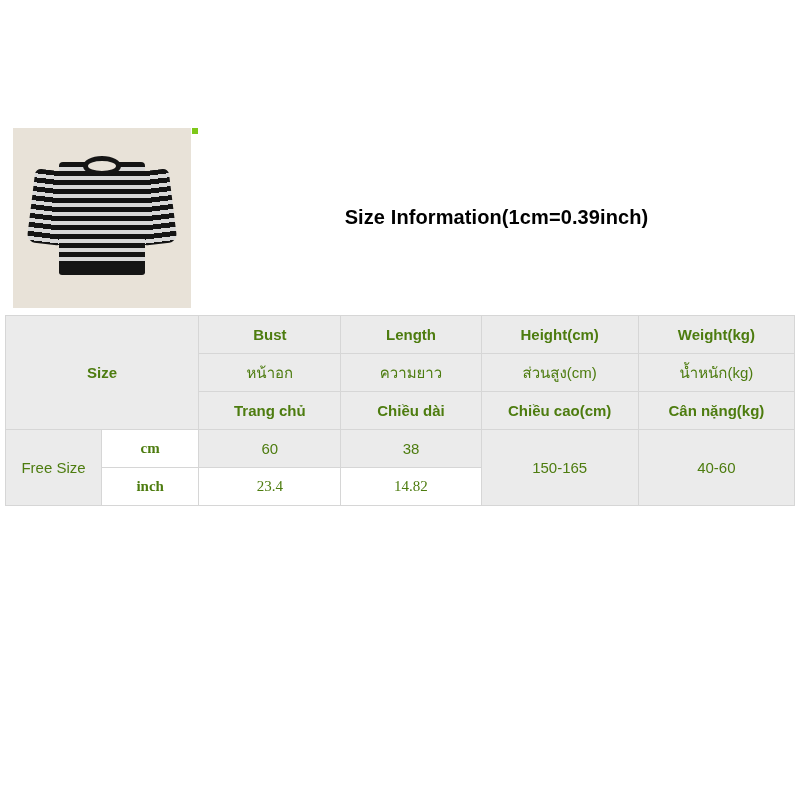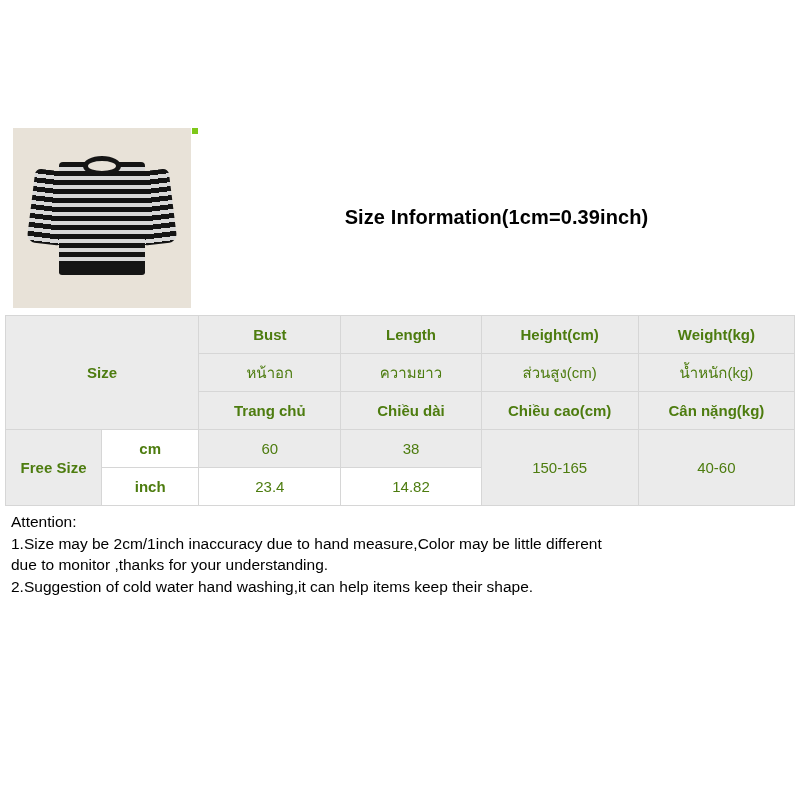--- a/index.html
+++ b/index.html
@@ -144,30 +144,30 @@
   table.size-table td {
     border: 1px solid #d6d6d6;
     text-align: center;
     vertical-align: middle;
     font-size: 15px;
     color: #4d7c0f;
     padding: 0;
     height: 37px;
   }
   .shade { background: #ebebeb; }
-  .white { background: #ffffff; }
+  .white { background: #ffffff; font-family: Liberation Serif, serif; }
   .size-label {
     font-size: 25px;
     font-weight: bold;
     margin-top: 20px;
   }
   .bold { font-weight: bold; }
   .freesize {
     font-size: 15px;
-    font-weight: bold;
+    font-weight: normal;
   }
   .unit-cell { font-weight: bold; font-size: 14px; }
 
   
   col.c-size { width: 96px; }
   col.c-unit { width: 97px; }
   col.c-bust { width: 142px; }
   col.c-length { width: 140px; }
   col.c-height { width: 157px; }
   col.c-weight { width: 156px; }
@@ -244,21 +244,15 @@
           <td class="shade" rowspan="2">40-60</td>
         </tr>
         <tr>
           <td class="white unit-cell">inch</td>
           <td class="white">23.4</td>
           <td class="white">14.82</td>
         </tr>
       </tbody>
     </table>
 
-    <div class="attention">
-      <p>Attention:</p>
-      <p>1.Size may be 2cm/1inch inaccuracy due to hand measure,Color may be little different</p>
-      <p>due to monitor ,thanks for your understanding.</p>
-      <p>2.Suggestion of cold water hand washing,it can help items keep their shape.</p>
-    </div>
 
   </div>
 </div>
 
 </body></html>

